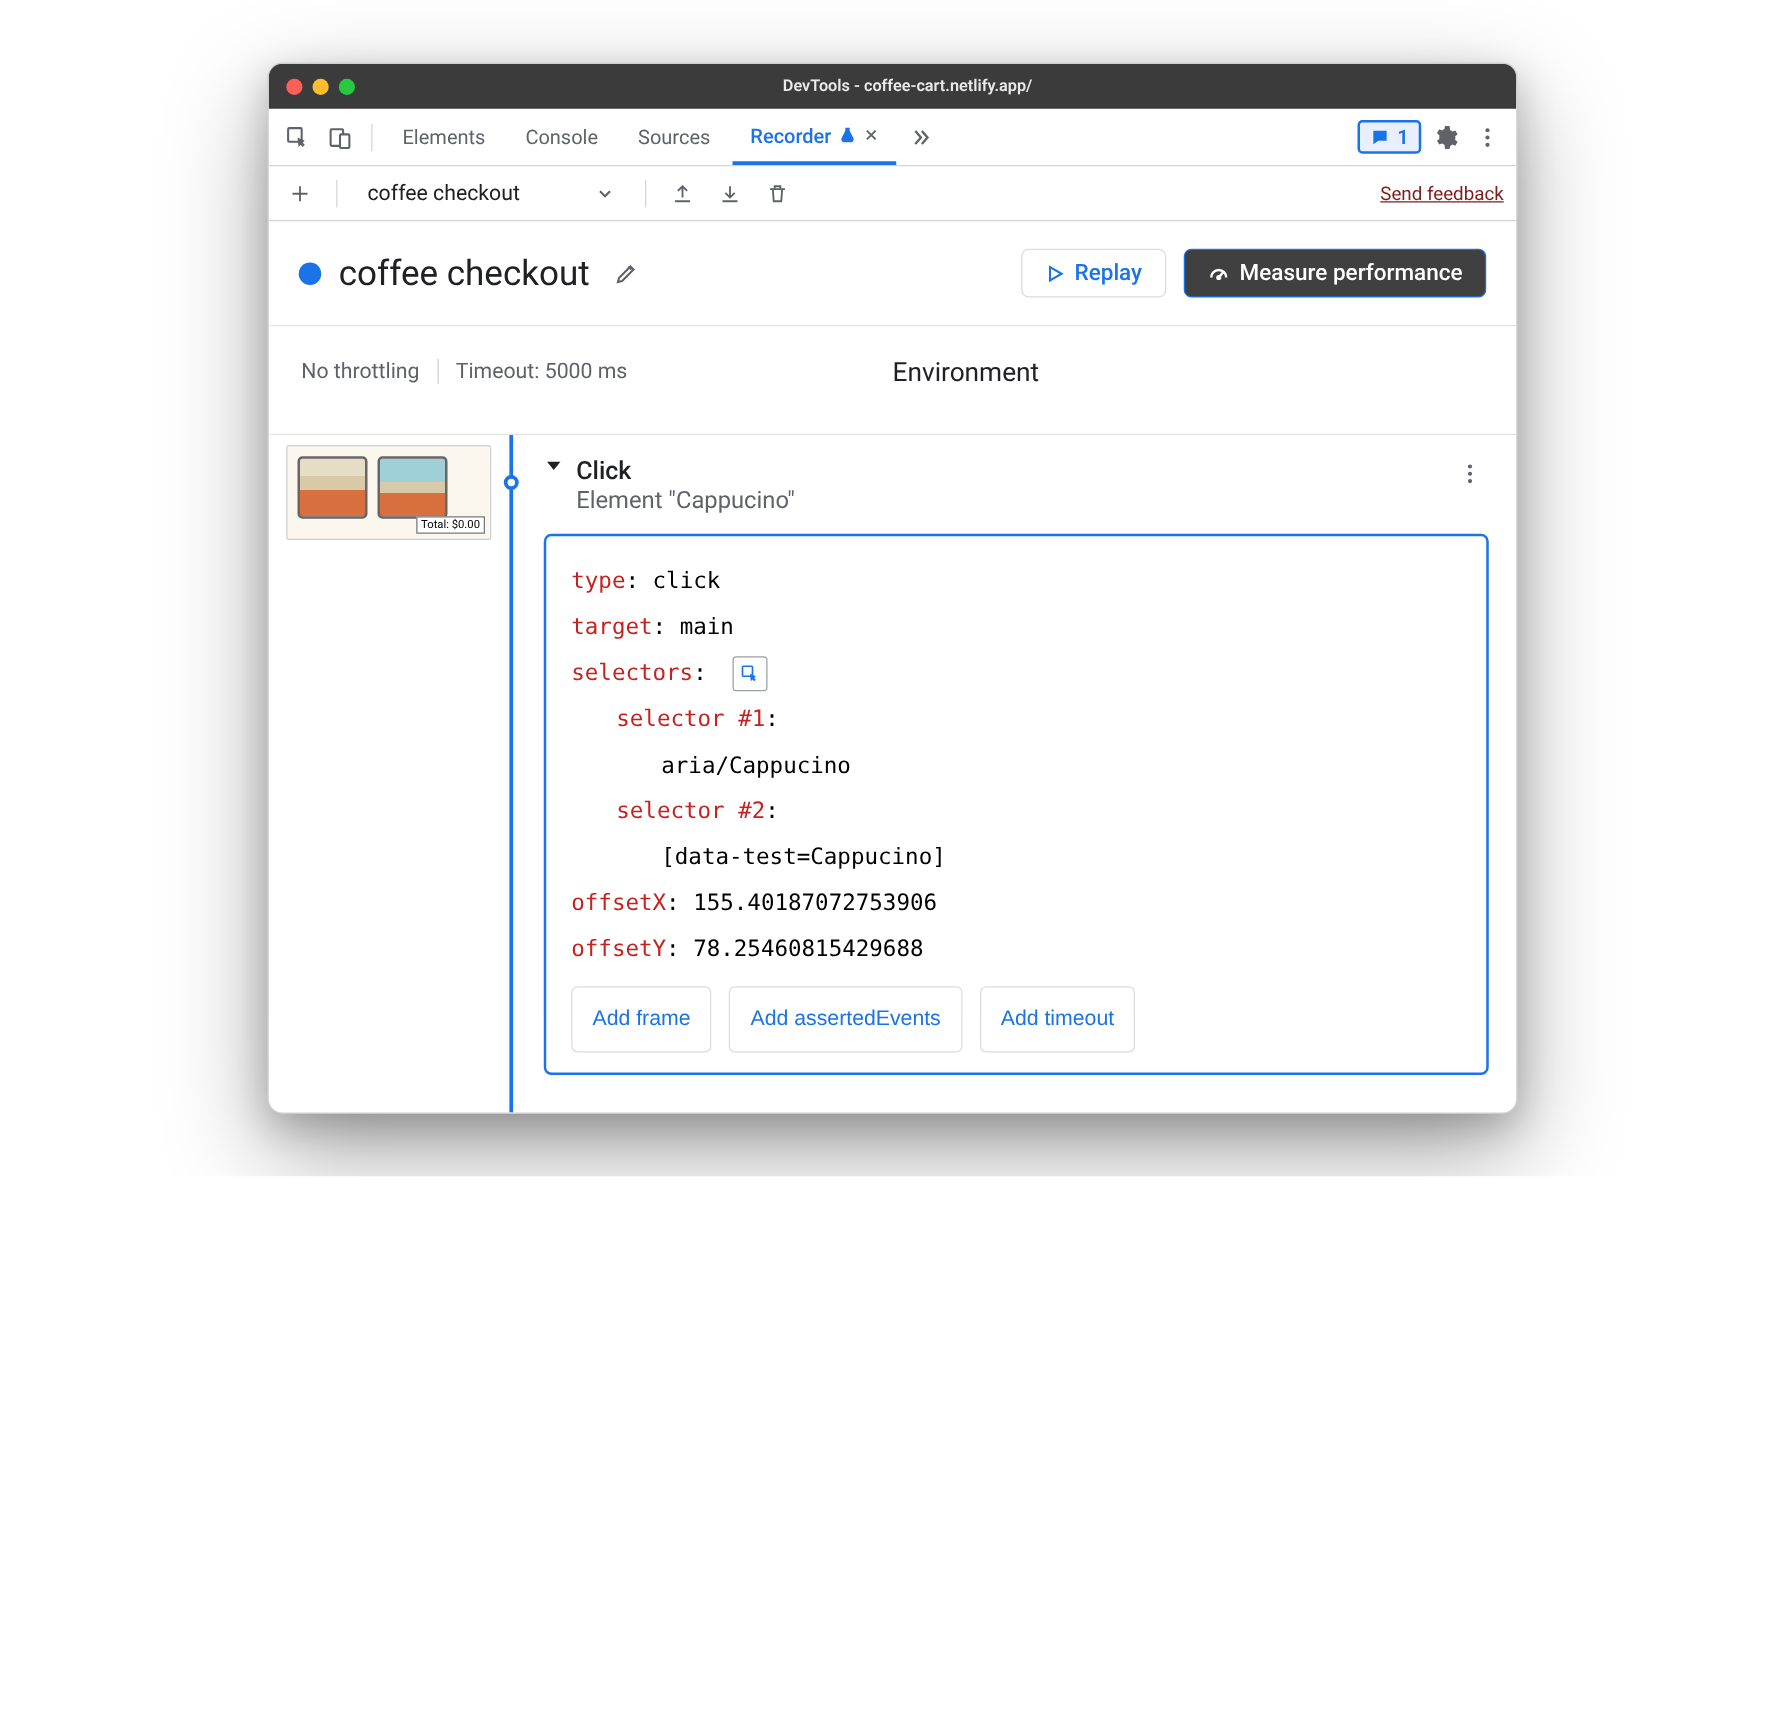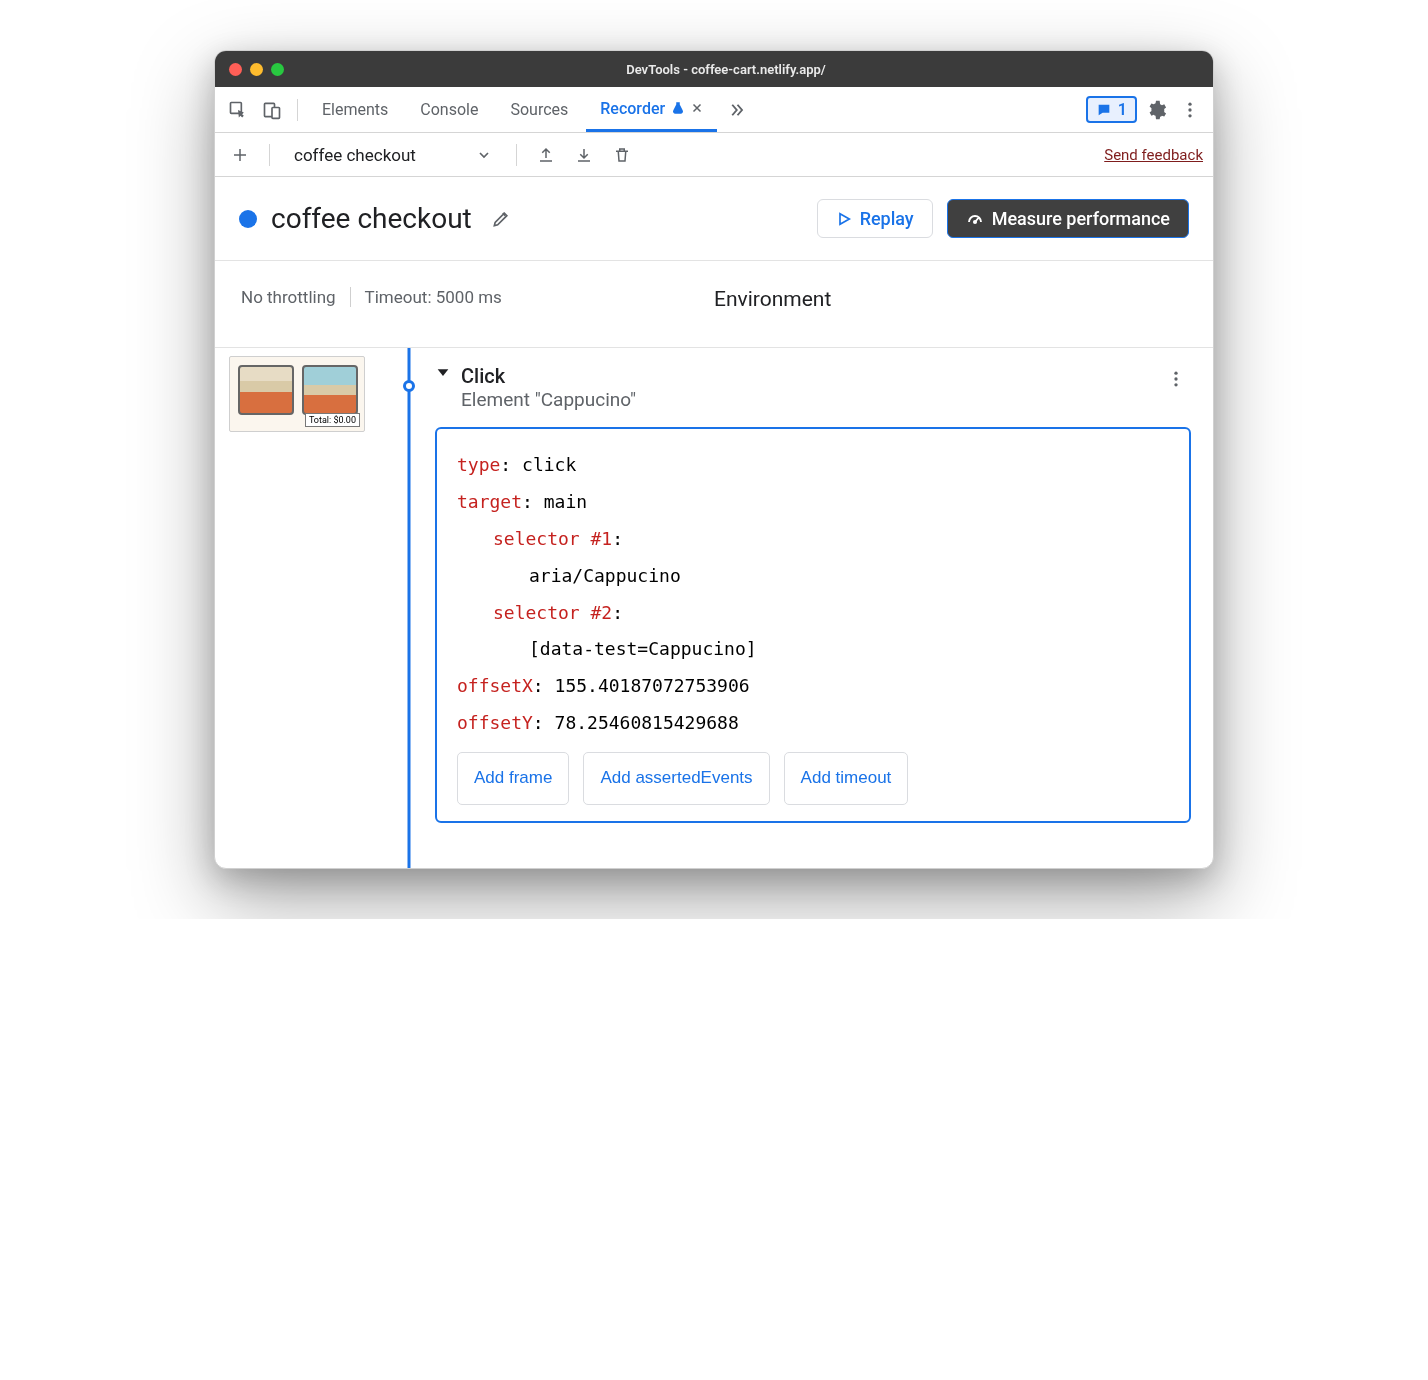--- a/index.html
+++ b/index.html
@@ -87,21 +87,21 @@
   }
   .settings-left, .settings-right { flex:1; }
   .settings-heading { font-size:21px; color:#202124; margin-bottom:14px; display:flex; align-items:center; gap:6px; }
   .settings-line { color:#5f6368; font-size:17px; display:flex; gap:14px; align-items:center; }
   .settings-line .split { border-left:1px solid #cfcfcf; padding-left:14px; }
 
   
   .main { display:flex; min-height:520px; }
   .thumb-col { width:174px; padding:8px 14px; }
   .thumb {
-    width:136px; height:76px; border:1px solid #cfcfcf; border-radius:2px;
+    width:164px; height:76px; border:1px solid #cfcfcf; border-radius:2px;
     background:#fbf6ee; position:relative; overflow:hidden;
   }
   .mug { position:absolute; width:56px; height:50px; border:2px solid #666; border-radius:4px; top:8px; }
   .mug.l { left:8px; }
   .mug.r { left:72px; background:linear-gradient(#a0cfd8 40%,#d9caa7 40% 60%, #d86f3f 60%); }
   .mug.l { background:linear-gradient(#e7dcc5 30%,#d9caa7 30% 55%, #d86f3f 55%); }
   .thumb-badge { position:absolute; right:4px; bottom:4px; border:1px solid #777; font-size:9px; padding:1px 3px; background:#fff; }
 
   .timeline-col { width:40px; position:relative; }
   .timeline-line { position:absolute; left:50%; top:0; bottom:0; width:3px; background:#1a73e8; transform:translateX(-50%); }
@@ -322,20 +322,29 @@
               <circle cx="12" cy="5" r="2"></circle>
               <circle cx="12" cy="12" r="2"></circle>
               <circle cx="12" cy="19" r="2"></circle>
             </svg>
         </div>
       </div>
 
       <div class="code-box">
         <div><span class="k">type</span>: <span>click</span></div>
         <div><span class="k">target</span>: <span>main</span></div>
+        <div>
+          <span class="k">selectors</span>:
+          <span class="select-icon-btn">
+            <svg width="16" height="16" viewBox="0 0 24 24" fill="none" stroke="currentColor" stroke-width="2">
+                <rect x="3" y="3" width="12" height="12" rx="1"></rect>
+                <path d="M12 12l7 3-2 2 2 2-2 2-2-2-2 2z" fill="currentColor" stroke="none"></path>
+              </svg>
+          </span>
+        </div>
         <div class="indent1"><span class="k">selector #1</span>:</div>
         <div class="indent2"><span>aria/Cappucino</span></div>
         <div class="indent1"><span class="k">selector #2</span>:</div>
         <div class="indent2"><span>[data-test=Cappucino]</span></div>
         <div><span class="k">offsetX</span>: <span>155.40187072753906</span></div>
         <div><span class="k">offsetY</span>: <span>78.25460815429688</span></div>
         <div class="btn-row">
           <div class="small-btn">Add frame</div>
           <div class="small-btn">Add assertedEvents</div>
           <div class="small-btn">Add timeout</div>

